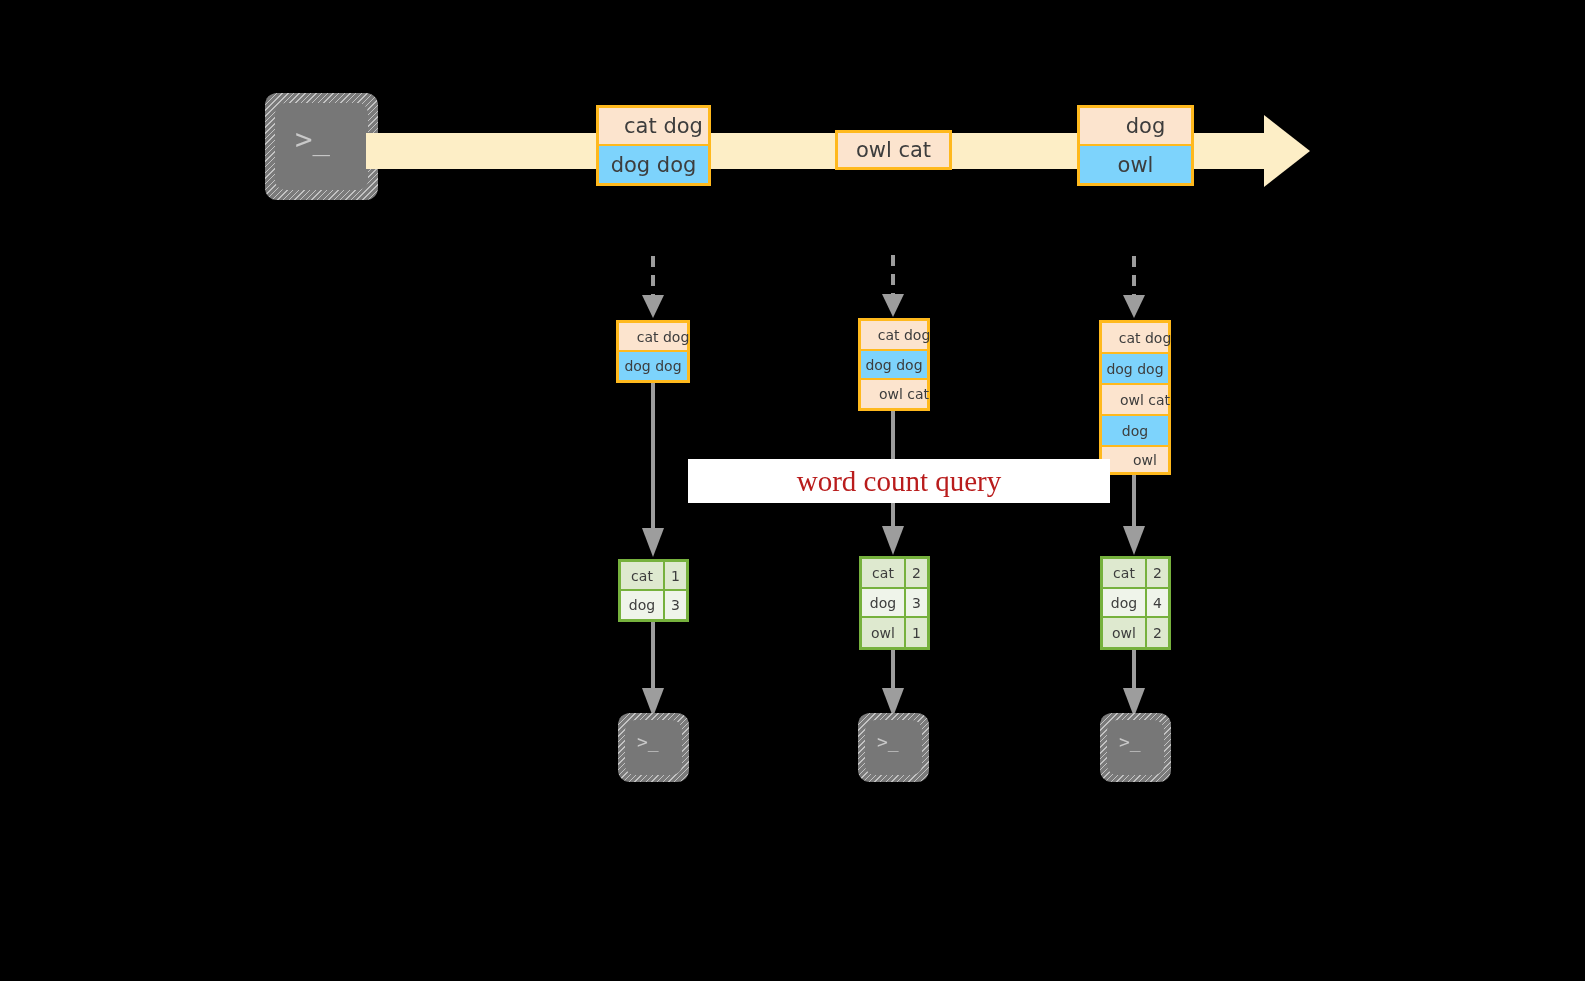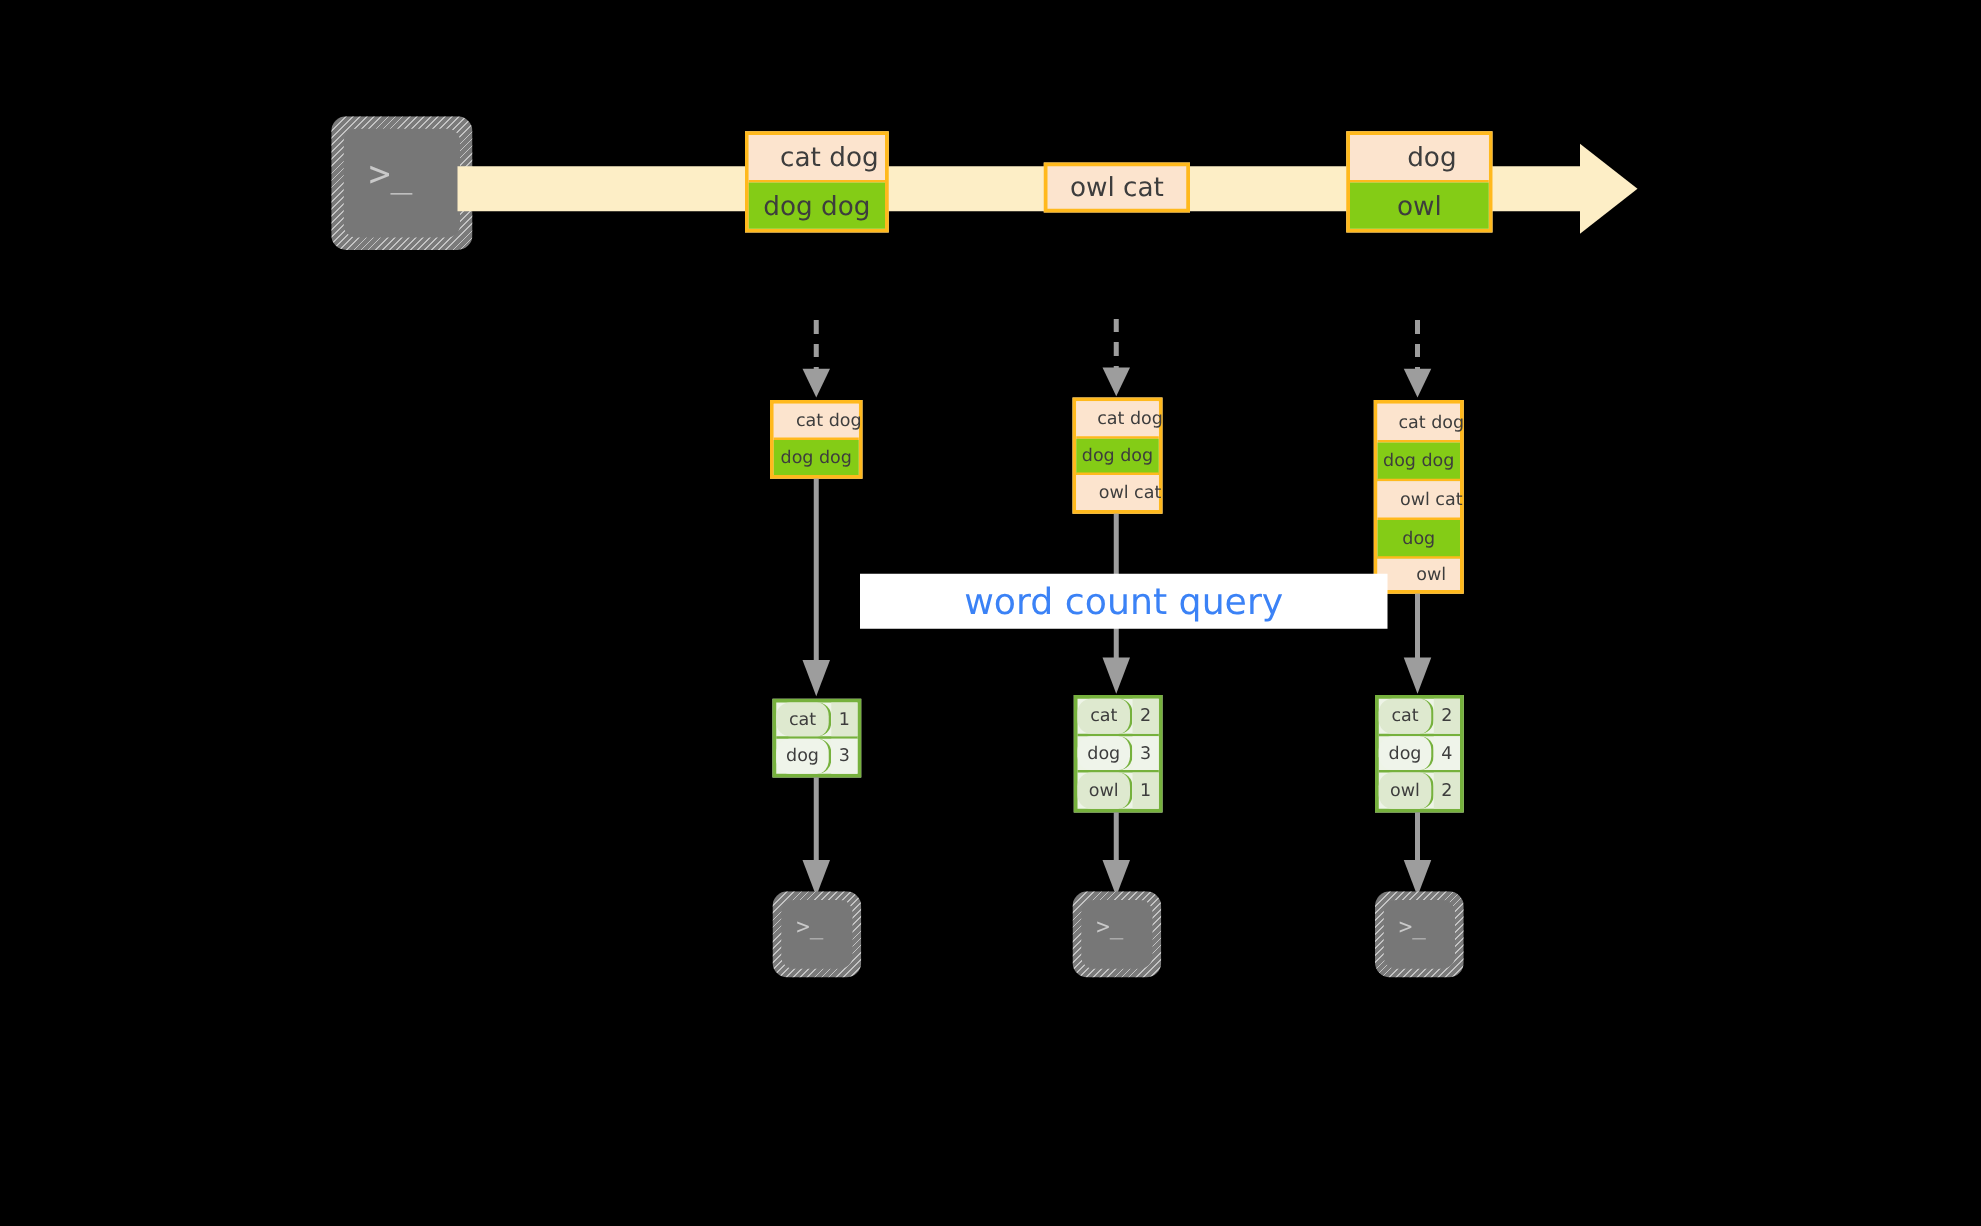--- a/index.html
+++ b/index.html
@@ -71,21 +71,21 @@
     box-sizing: border-box;
     display: flex;
     align-items: center;
     justify-content: center;
     color: #3d3d3d;
     white-space: nowrap;
     border-bottom: 2px solid #ffb91d;
   }
   .rec-row:last-child { border-bottom: none; }
   .rec-row.shade-a { background: #fce4ce; padding-left: 20px; }
-  .rec-row.shade-b { background: #84cc16; }
+  .rec-row.shade-b { background: #7dd3fc; }
 
   
   .rec-single {
     position: absolute;
     box-sizing: border-box;
     border: 3px solid #ffb91d;
     background: #fce4ce;
     display: flex;
     align-items: center;
     justify-content: center;
@@ -109,21 +109,21 @@
   }
   .res-row:last-child { border-bottom: none; }
   .res-cell {
     box-sizing: border-box;
     display: flex;
     align-items: center;
     justify-content: center;
     color: #3d3d3d;
     white-space: nowrap;
   }
-  .res-cell.word { border-right: 2px solid #76b13d; border-radius: 11px; }
+  .res-cell.word { border-right: 2px solid #76b13d; }
   .res-row.shade-a .res-cell { background: #dee9cf; }
   .res-row.shade-b .res-cell { background: #eff4ea; }
 
   
   .vline {
     position: absolute;
     background: #9d9d9d;
     width: 4px;
   }
   .dash-seg {
@@ -142,22 +142,23 @@
     border-top-color: #9d9d9d;
   }
 
   
   .query-label {
     position: absolute;
     background: #ffffff;
     display: flex;
     align-items: center;
     justify-content: center;
-    color: #3b82f6;
-    white-space: nowrap;
+    color: #b91c1c;
+    white-space: nowrap;
+    font-family: Liberation Serif, serif;
   }
 </style>
 </head>
 <body>
 
 <div id="stage">
 
   <div class="terminal" style="left:265px; top:93px; width:113px; height:107px;">
     <div class="inner" style="left:10px; top:10px; right:10px; bottom:10px;"></div>
     <div class="prompt" style="left:30px; top:32px; font-size:29px;">&gt;_</div>

